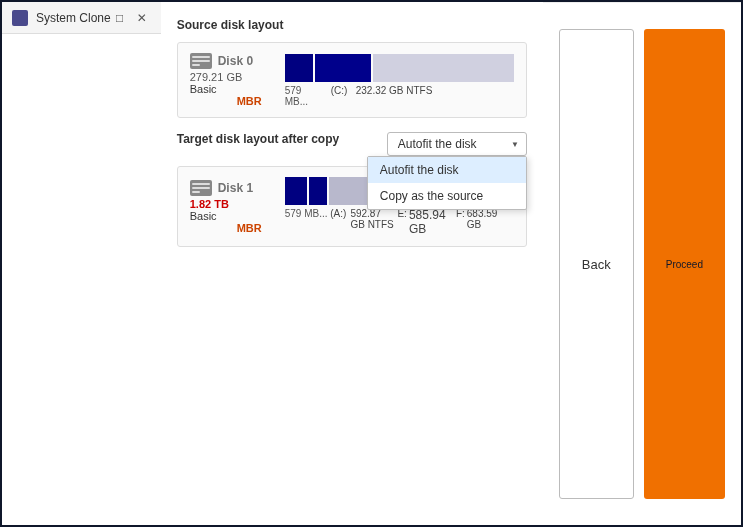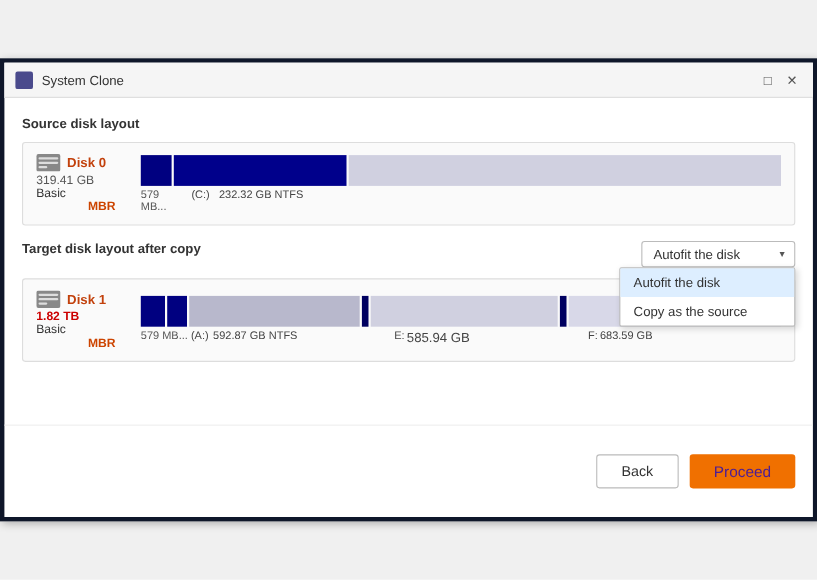--- a/index.html
+++ b/index.html
@@ -9,25 +9,25 @@
       background: #f0f0f0;
       display: flex;
       justify-content: center;
       align-items: center;
       width: 743px;
       height: 527px;
       overflow: hidden;
     }
     .window {
       width: 743px;
-      height: 421px;
+      height: 527px;
       background: #ffffff;
-      border: 4px solid #0f172a;
-      display: flex;
-      flex-direction: column;
+      border: 2px solid #0f172a;
+      display: flex;
+      flex-direction: row;
       box-shadow: 2px 2px 8px rgba(0,0,0,0.3);
     }
     .title-bar {
       background: #f5f5f5;
       border-bottom: 1px solid #ddd;
       padding: 6px 10px;
       display: flex;
       align-items: center;
       justify-content: space-between;
       height: 32px;
@@ -83,21 +83,21 @@
       background: #fafafa;
     }
     .disk-row {
       display: flex;
       align-items: center;
       gap: 10px;
     }
     .disk-name {
       font-size: 12px;
       font-weight: 600;
-      color: #c2410c;
+      color: #737373;
     }
     .disk-size {
       font-size: 11px;
       color: #555;
     }
     .disk-type {
       font-size: 11px;
       color: #333;
     }
     .disk-type span.mbr {
@@ -170,22 +170,22 @@
       border-radius: 3px;
       font-size: 13px;
       color: #333;
       cursor: pointer;
     }
     .btn-proceed {
       padding: 7px 22px;
       background: #f07000;
       border: none;
       border-radius: 3px;
-      font-size: 14px;
-      color: #4c1d95;
+      font-size: 10px;
+      color: #0f172a;
       cursor: pointer;
     }
     .source-seg-1 {
       width: 28px;
       height: 28px;
       background: #000080;
       flex-shrink: 0;
     }
     .source-seg-2 {
       flex: 1;
@@ -231,21 +231,21 @@
         <div style="width:85px; flex-shrink:0;">
           <div style="display:flex; align-items:center; gap:6px; margin-bottom:2px;">
             <svg width="22" height="16" viewBox="0 0 22 16">
               <rect x="0" y="0" width="22" height="16" rx="2" fill="#888"></rect>
               <rect x="2" y="3" width="18" height="2" rx="1" fill="#ddd"></rect>
               <rect x="2" y="7" width="18" height="2" rx="1" fill="#ddd"></rect>
               <rect x="2" y="11" width="8" height="2" rx="1" fill="#ddd"></rect>
             </svg>
             <span class="disk-name">Disk 0</span>
           </div>
-          <div class="disk-size">319.41 GB</div>
+          <div class="disk-size">279.21 GB</div>
           <div class="disk-type">
             <span>Basic </span><span class="mbr">MBR</span>
           </div>
         </div>
 
         <div style="flex:1; display:flex; flex-direction:column;">
           <div style="display:flex; height:28px; gap:2px; align-items:stretch;">
             <div class="source-seg-1"></div>
             <div class="source-seg-2"></div>
             <div class="source-seg-3"></div>

